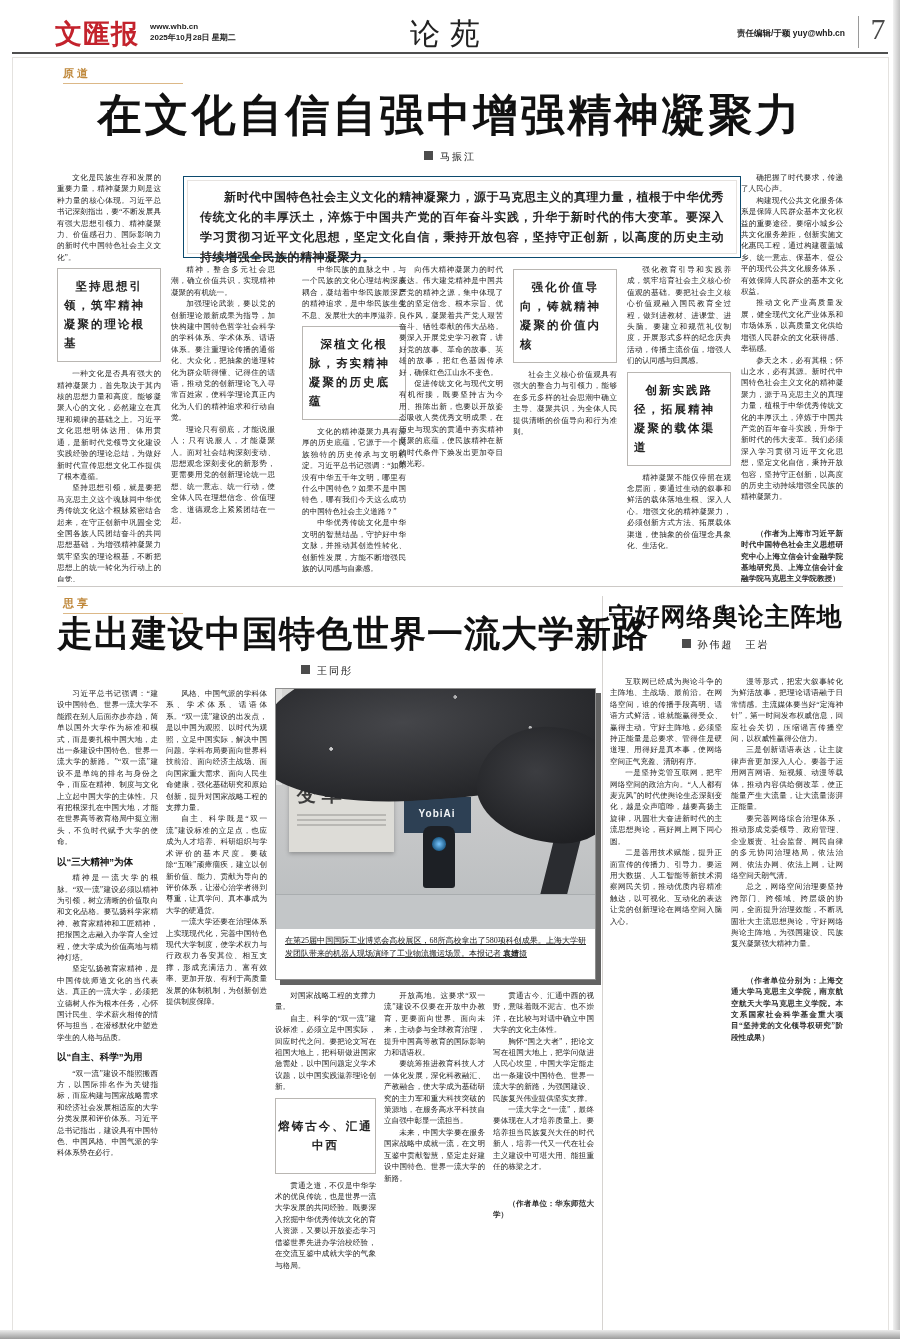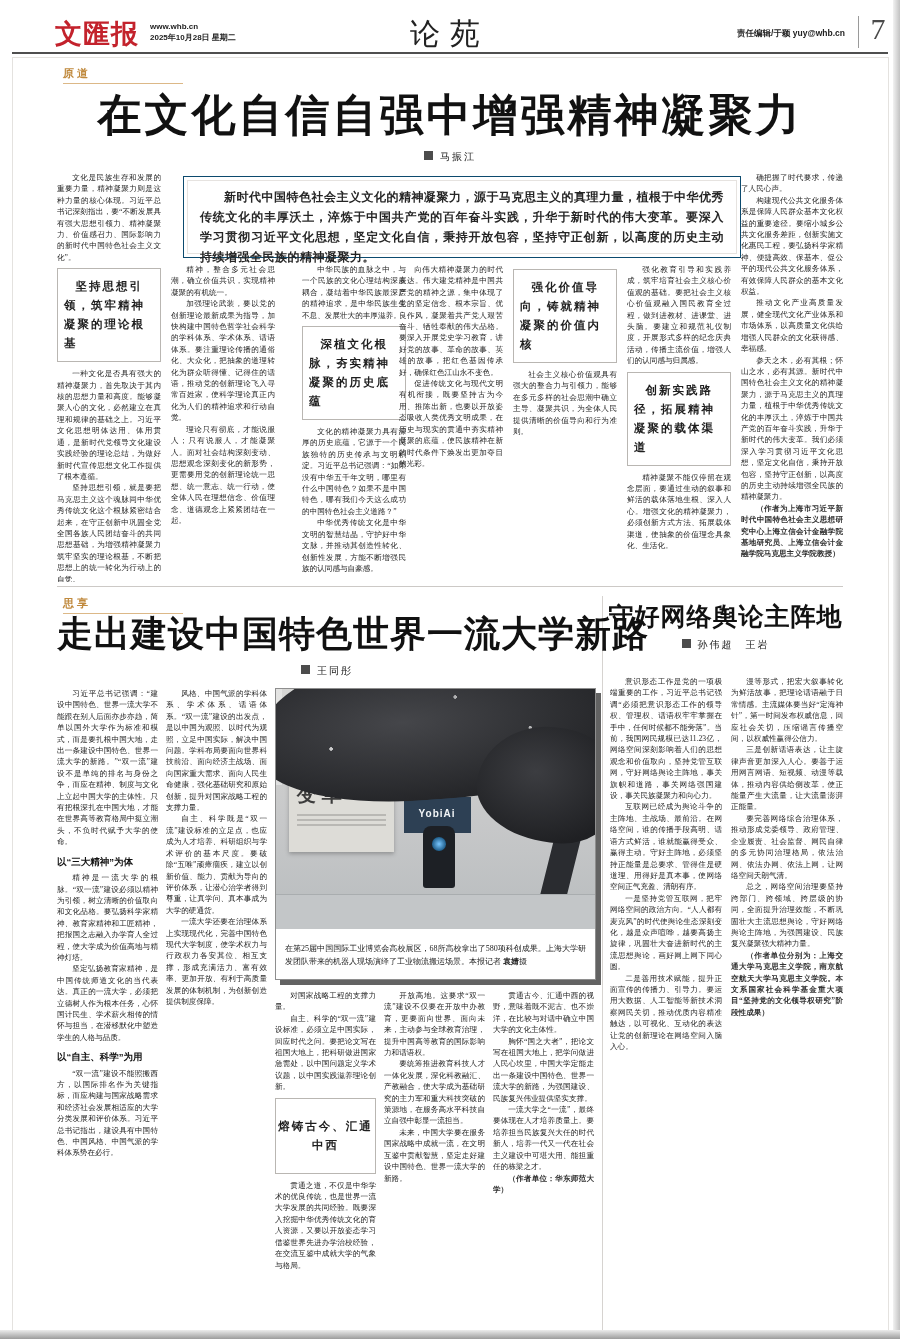--- a/index.html
+++ b/index.html
@@ -42,21 +42,21 @@
   .byline .sq{display:inline-block;width:9px;height:9px;background:#4c4c4c;margin-right:7px;}
   
   .intro-box{left:183px;top:176px;width:556px;height:80px;border:1px solid #0c4a6e;
     background:#fff;box-shadow:inset 0 0 0 3px #fff,inset 0 0 0 4px #e6e3e0;}
   .intro-text{margin:10px 16px;font-size:12px;line-height:20px;font-weight:bold;
     letter-spacing:.5px;text-align:justify;text-indent:2em;color:#262626;}
   
   .col{position:absolute;overflow:hidden;font-size:7.6px;line-height:11.4px;
     text-align:justify;color:#242424;}
   .col p{margin:0;text-indent:2em;}
-  .col p.credit{font-weight:bold;color:#333;}
+  .col p.credit{font-weight:bold;color:#333;margin-top:25px;}
   .subhead-box{border:1px solid #b9b6b2;background:#fff;padding:8px 6px;margin:5px 0 6px;
     font-size:11.5px;line-height:19px;font-weight:bold;letter-spacing:2px;color:#1e1e1e;
     text-indent:1em;text-align:left;font-family:"Liberation Serif",serif;}
   .subhead-box.oneline{text-align:center;text-indent:0;padding:18px 2px;}
   .bold-sub{font-family:"Liberation Sans",sans-serif;font-weight:bold;font-size:9.5px;
     margin:8px 0 5px;color:#111;}
   
   .sec-divider{left:57px;top:586px;width:786px;height:1px;background:#ccc9c6;}
   .vert-divider{left:602px;top:596px;width:1px;height:734px;background:#d6d3d0;}
   
@@ -87,22 +87,22 @@
       radial-gradient(circle at 75% 55%,rgba(255,255,255,.65) 0 1.5px,rgba(0,0,0,0) 2px),
       radial-gradient(ellipse at 40% 45%,#45464a,#232427 75%);}
   .ph-part2{position:absolute;right:-8%;top:16%;width:45%;height:48%;
     background:radial-gradient(ellipse at 40% 40%,#3c3d41,#1f2023 75%);
     border-radius:50% 46% 40% 55%/55% 50% 48% 45%;transform:rotate(6deg);}
   .ph-arm{position:absolute;right:6%;top:50%;width:8%;height:40%;background:#2a2c30;
     transform:rotate(14deg);border-radius:4px;}
   .ph-floor{position:absolute;left:0;bottom:0;width:100%;height:14%;background:#c3c6c8;
     border-top:1px solid #a9adaf;}
   .photo-caption{position:absolute;left:0;top:240px;width:319px;height:50px;background:#fff;
-    font-size:8px;line-height:12.5px;text-align:justify;padding:14px 9px 0;box-sizing:border-box;
-    color:#222;}
+    font-size:8px;line-height:12.5px;text-align:justify;padding:6px 9px 0;box-sizing:border-box;
+    color:#222;text-decoration:underline;}
   .photo-caption b{font-weight:bold;}
 </style>
 </head>
 <body>
 
 <div class="abs masthead">文匯报</div>
 <div class="abs mast-sub">
   <div>www.whb.cn</div>
   <div>2025年10月28日 星期二</div>
 </div>
@@ -149,21 +149,21 @@
     <div class="subhead-box">强化价值导向，铸就精神凝聚的价值内核</div>
     <p class="bp">社会主义核心价值观具有强大的整合力与引领力，能够在多元多样的社会思潮中确立主导、凝聚共识，为全体人民提供清晰的价值导向和行为准则。</p>
   </div>
 <div class="col" style="left:627px;top:264px;width:104px;height:318px;">
     <p class="bp">强化教育引导和实践养成，筑牢培育社会主义核心价值观的基础。要把社会主义核心价值观融入国民教育全过程，做到进教材、进课堂、进头脑。要建立和规范礼仪制度，开展形式多样的纪念庆典活动，传播主流价值，增强人们的认同感与归属感。</p>
     <div class="subhead-box">创新实践路径，拓展精神凝聚的载体渠道</div>
     <p class="bp">精神凝聚不能仅停留在观念层面，要通过生动的叙事和鲜活的载体落地生根、深入人心。增强文化的精神凝聚力，必须创新方式方法、拓展载体渠道，使抽象的价值理念具象化、生活化。</p>
   </div>
 <div class="col" style="left:741px;top:172px;width:102px;height:410px;">
     <p class="bp">确把握了时代要求，传递了人民心声。</p>
-    <p class="bp">构建现代公共文化服务体系是保障人民群众基本文化权益的重要途径。要缩小城乡公共文化服务差距，创新实施文化惠民工程，要弘扬科学家精神、便捷高效、保基本、促公平的现代公共文化服务体系，有效保障人民群众的基本文化权益。</p>
+    <p class="bp">构建现代公共文化服务体系是保障人民群众基本文化权益的重要途径。要缩小城乡公共文化服务差距，创新实施文化惠民工程，通过构建覆盖城乡、统一意志、保基本、促公平的现代公共文化服务体系，有效保障人民群众的基本文化权益。</p>
     <p class="bp">推动文化产业高质量发展，健全现代文化产业体系和市场体系，以高质量文化供给增强人民群众的文化获得感、幸福感。</p>
     <p class="bp">参天之木，必有其根；怀山之水，必有其源。新时代中国特色社会主义文化的精神凝聚力，源于马克思主义的真理力量，植根于中华优秀传统文化的丰厚沃土，淬炼于中国共产党的百年奋斗实践，升华于新时代的伟大变革。我们必须深入学习贯彻习近平文化思想，坚定文化自信，秉持开放包容，坚持守正创新，以高度的历史主动持续增强全民族的精神凝聚力。</p>
     <p class="credit">（作者为上海市习近平新时代中国特色社会主义思想研究中心上海立信会计金融学院基地研究员、上海立信会计金融学院马克思主义学院教授）</p>
   </div>
 
 <div class="abs sec-divider"></div>
 <div class="abs vert-divider"></div>
 
 <div class="abs sec-label" style="left:63px;top:596px;">思享</div>
 <div class="abs sec-underline" style="left:63px;top:613px;width:120px;"></div>
@@ -220,21 +220,20 @@
     <p class="bp">胸怀“国之大者”，把论文写在祖国大地上，把学问做进人民心坎里，中国大学定能走出一条建设中国特色、世界一流大学的新路，为强国建设、民族复兴伟业提供坚实支撑。</p>
     <p class="bp">一流大学之“一流”，最终要体现在人才培养质量上。要培养担当民族复兴大任的时代新人，培养一代又一代在社会主义建设中可堪大用、能担重任的栋梁之才。</p>
     <p class="credit">（作者单位：华东师范大学）</p>
   </div>
 
 <div class="abs headline h3a">守好网络舆论主阵地</div>
 <div class="abs byline" style="left:608px;top:638px;width:235px;">
   <span class="sq"></span><span>孙伟超　王岩</span>
 </div>
 <div class="col" style="left:610px;top:676px;width:112px;height:654px;">
-    <p class="bp">意识形态工作是党的一项极端重要的工作，习近平总书记强调“必须把意识形态工作的领导权、管理权、话语权牢牢掌握在手中，任何时候都不能旁落”。当前，我国网民规模已达11.23亿，网络空间深刻影响着人们的思想观念和价值取向，坚持党管互联网，守好网络舆论主阵地，事关旗帜和道路，事关网络强国建设，事关民族凝聚力和向心力。</p>
     <p class="bp">互联网已经成为舆论斗争的主阵地、主战场、最前沿。在网络空间，谁的传播手段高明、话语方式鲜活，谁就能赢得受众、赢得主动。守好主阵地，必须坚持正能量是总要求、管得住是硬道理、用得好是真本事，使网络空间正气充盈、清朗有序。</p>
     <p class="bp">一是坚持党管互联网，把牢网络空间的政治方向。“人人都有麦克风”的时代使舆论生态深刻变化，越是众声喧哗，越要高扬主旋律，巩固壮大奋进新时代的主流思想舆论，画好网上网下同心圆。</p>
     <p class="bp">二是善用技术赋能，提升正面宣传的传播力、引导力。要运用大数据、人工智能等新技术洞察网民关切，推动优质内容精准触达，以可视化、互动化的表达让党的创新理论在网络空间入脑入心。</p>
   </div>
 <div class="col" style="left:731px;top:676px;width:112px;height:654px;">
     <p class="bp">漫等形式，把宏大叙事转化为鲜活故事，把理论话语融于日常情感。主流媒体要当好“定海神针”，第一时间发布权威信息，回应社会关切，压缩谣言传播空间，以权威性赢得公信力。</p>
     <p class="bp">三是创新话语表达，让主旋律声音更加深入人心。要善于运用网言网语、短视频、动漫等载体，推动内容供给侧改革，使正能量产生大流量，让大流量澎湃正能量。</p>
     <p class="bp">要完善网络综合治理体系，推动形成党委领导、政府管理、企业履责、社会监督、网民自律的多元协同治理格局，依法治网、依法办网、依法上网，让网络空间天朗气清。</p>
     <p class="bp">总之，网络空间治理要坚持跨部门、跨领域、跨层级的协同，全面提升治理效能，不断巩固壮大主流思想舆论，守好网络舆论主阵地，为强国建设、民族复兴凝聚强大精神力量。</p>
     <p class="credit">（作者单位分别为：上海交通大学马克思主义学院，南京航空航天大学马克思主义学院。本文系国家社会科学基金重大项目“坚持党的文化领导权研究”阶段性成果）</p>

